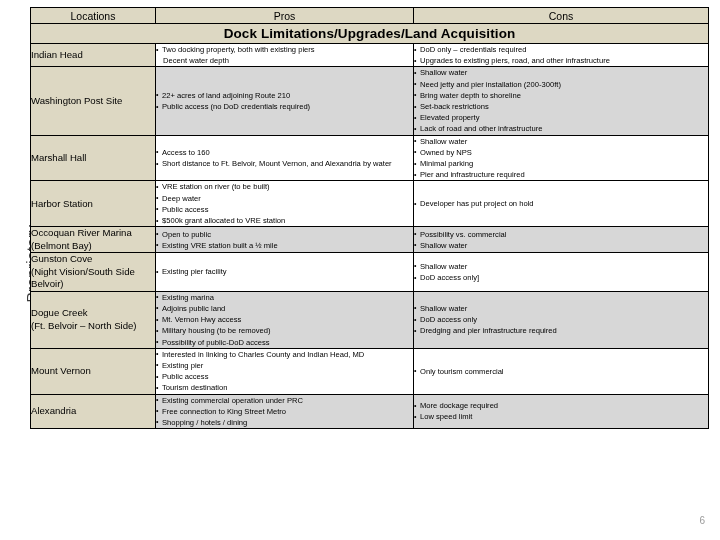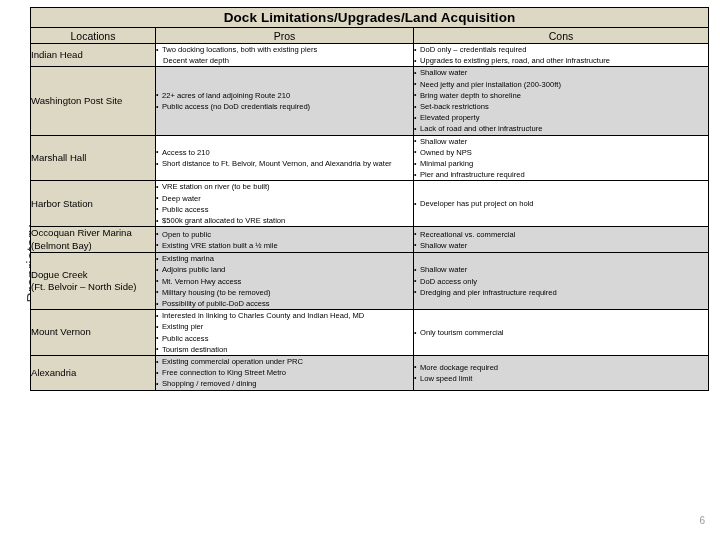--- a/index.html
+++ b/index.html
@@ -131,34 +131,34 @@
 
 <div id="table-wrap">
   <table class="dock-table">
     <colgroup>
       <col class="c-loc">
       <col class="c-pros">
       <col class="c-cons">
     </colgroup>
     <tbody id="table-body">
       <tr>
-        <td class="title-cell" colspan="3">Dock Limitations/Upgrades/Land Acquisition</td>
-      </tr>
-      <tr>
         <td class="colhead">Locations</td>
         <td class="colhead">Pros</td>
         <td class="colhead">Cons</td>
       </tr>
+      <tr>
+        <td class="title-cell" colspan="3">Dock Limitations/Upgrades/Land Acquisition</td>
+      </tr>
     <tr class="row-white">
           <td class="loc-cell">
             <span class="sub">Indian Head</span>
           </td>
           <td class="content-cell">
             <ul>
-              <li class="bulleted">Two docking locations, both with existing piers</li>
+              <li class="bulleted">Two docking property, both with existing piers</li>
               <li class="nobullet">Decent water depth</li>
             </ul>
           </td>
           <td class="content-cell">
             <ul>
               <li class="bulleted">DoD only – credentials required</li>
               <li class="bulleted">Upgrades to existing piers, road, and other infrastructure</li>
             </ul>
           </td>
         </tr>
@@ -182,21 +182,21 @@
               <li class="bulleted">Lack of road and other infrastructure</li>
             </ul>
           </td>
         </tr>
         <tr class="row-white">
           <td class="loc-cell">
             <span class="sub">Marshall Hall</span>
           </td>
           <td class="content-cell">
             <ul>
-              <li class="bulleted">Access to 210</li>
+              <li class="bulleted">Access to 160</li>
               <li class="bulleted">Short distance to Ft. Belvoir, Mount Vernon, and Alexandria by water</li>
             </ul>
           </td>
           <td class="content-cell">
             <ul>
               <li class="bulleted">Shallow water</li>
               <li class="bulleted">Owned by NPS</li>
               <li class="bulleted">Minimal parking</li>
               <li class="bulleted">Pier and infrastructure required</li>
             </ul>
@@ -226,22 +226,39 @@
             <span class="sub">(Belmont Bay)</span>
           </td>
           <td class="content-cell">
             <ul>
               <li class="bulleted">Open to public</li>
               <li class="bulleted">Existing VRE station built a ½ mile</li>
             </ul>
           </td>
           <td class="content-cell">
             <ul>
-              <li class="bulleted">Recreational vs. commercial</li>
-              <li class="bulleted">Shallow water</li>
+              <li class="bulleted">Possibility vs. commercial</li>
+              <li class="bulleted">Shallow water</li>
+            </ul>
+          </td>
+        </tr>
+        <tr class="row-white">
+          <td class="loc-cell">
+            <span class="sub">Gunston Cove</span>
+            <span class="sub">(Night Vision/South Side Belvoir)</span>
+          </td>
+          <td class="content-cell">
+            <ul>
+              <li class="bulleted">Existing pier facility</li>
+            </ul>
+          </td>
+          <td class="content-cell">
+            <ul>
+              <li class="bulleted">Shallow water</li>
+              <li class="bulleted">DoD access only]</li>
             </ul>
           </td>
         </tr>
         <tr class="row-gray">
           <td class="loc-cell">
             <span class="sub">Dogue Creek</span>
             <span class="sub">(Ft. Belvoir – North Side)</span>
           </td>
           <td class="content-cell">
             <ul>
@@ -279,21 +296,21 @@
           </td>
         </tr>
         <tr class="row-gray">
           <td class="loc-cell">
             <span class="sub">Alexandria</span>
           </td>
           <td class="content-cell">
             <ul>
               <li class="bulleted">Existing commercial operation under PRC</li>
               <li class="bulleted">Free connection to King Street Metro</li>
-              <li class="bulleted">Shopping / removed / dining</li>
+              <li class="bulleted">Shopping / hotels / dining</li>
             </ul>
           </td>
           <td class="content-cell">
             <ul>
               <li class="bulleted">More dockage required</li>
               <li class="bulleted">Low speed limit</li>
             </ul>
           </td>
         </tr>
       </tbody>

